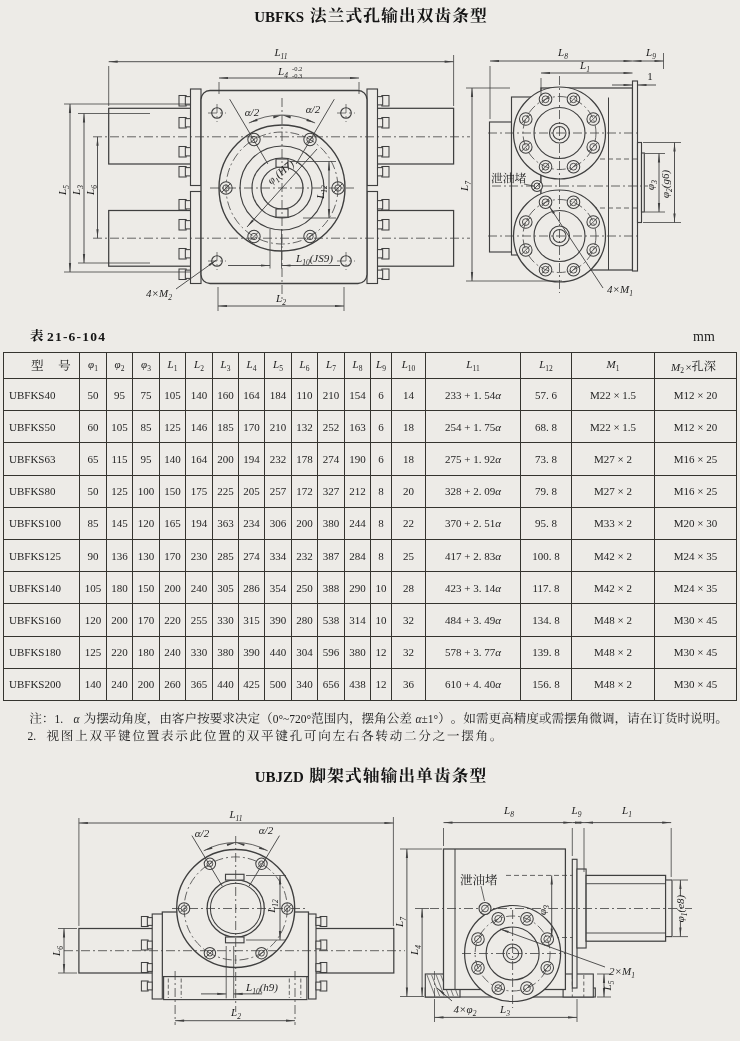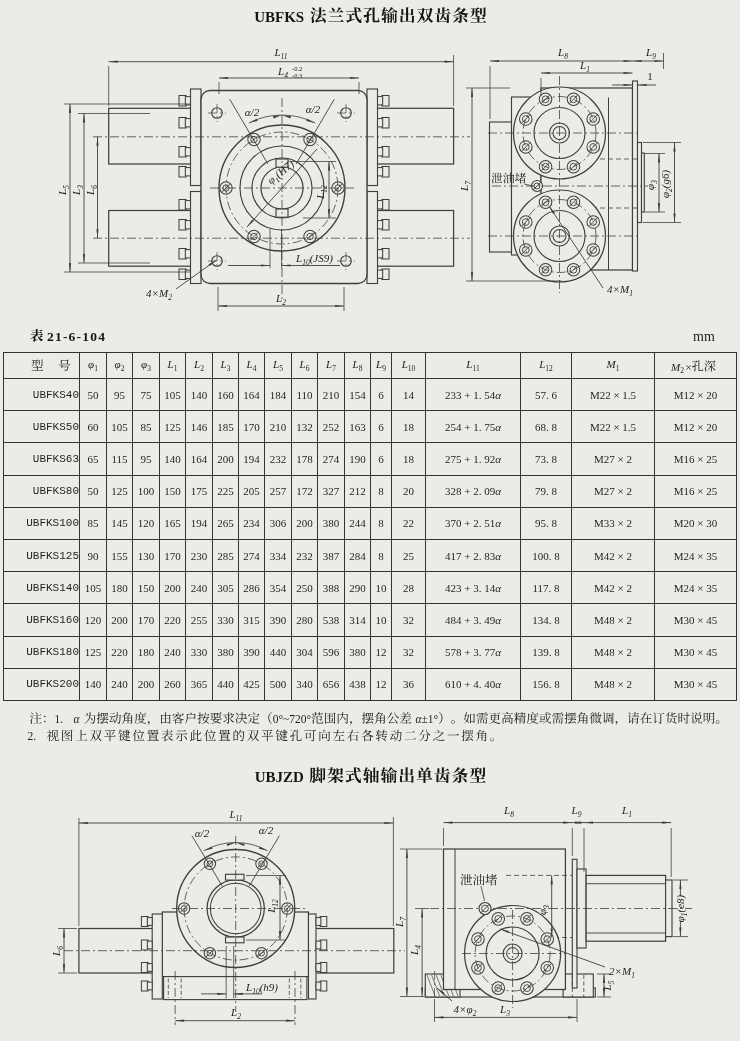--- a/index.html
+++ b/index.html
@@ -5,21 +5,21 @@
 html,body { margin:0; padding:0; }
 body { width:740px; height:1041px; background:#edebe7; position:relative;
   font-family:"Liberation Serif",serif; color:#1f1f1f; overflow:hidden; }
 #art { position:absolute; left:0; top:0; }
 #mm { position:absolute; left:693px; top:329px; font-size:14px; }
 table { position:absolute; left:3px; top:352px; border-collapse:collapse; table-layout:fixed;
   font-size:11px; }
 td { border:1px solid #35342f; text-align:center; padding:0; height:31.2px;
   white-space:nowrap; overflow:hidden; }
 td.h { height:25px; }
-td.n { text-align:right; padding-left:5px;font-family:Liberation Mono, monospace; }
+td.n { text-align:left; padding-left:5px; }
 table { border:1.8px solid #26251f; }
 sub { font-size:7.5px; }
 </style>
 </head>
 <body>
 <svg id="art" width="740" height="1041" viewBox="0 0 740 1041">
 <defs>
 <path id="gr31034" d="M155 744 163 715H827C841 715 851 720 854 731C819 762 762 806 762 806L712 744ZM679 364 666 356C747 275 855 142 883 44C966 -15 1007 177 679 364ZM251 374C214 271 130 129 35 37L46 26C163 103 259 225 311 318C335 315 343 320 349 331ZM44 506 53 477H468V26C468 11 462 6 442 6C420 6 301 14 301 14V-1C354 -7 382 -16 399 -27C414 -38 421 -57 423 -78C520 -68 534 -29 534 24V477H931C945 477 955 482 958 493C922 525 864 570 864 570L812 506Z"></path>
 <path id="gr25353" d="M593 840 581 833C615 798 648 737 650 687C711 634 776 767 593 840ZM869 474 823 414H601C622 464 641 511 653 546C679 543 689 552 693 562L599 595C587 552 562 484 534 414H366L374 384H522C491 310 458 238 433 193C508 162 578 130 640 98C569 26 468 -25 324 -63L330 -80C499 -50 613 -2 691 70C771 25 835 -20 879 -63C944 -107 1020 -16 731 112C790 183 824 272 846 384H931C944 384 953 389 956 400C923 432 869 474 869 474ZM307 669 268 615H253V801C277 804 287 813 290 827L191 838V615H40L48 585H191V382C120 354 62 331 31 321L68 240C77 245 85 255 87 268L191 328V26C191 12 186 7 170 7C153 7 69 14 69 14V-2C106 -8 128 -15 140 -27C152 -39 157 -56 160 -76C243 -68 253 -35 253 19V365L383 446L377 460L253 408V585H354C368 585 377 590 380 601C352 631 307 669 307 669ZM500 195C528 248 559 318 588 384H773C755 283 725 202 673 136C624 155 567 175 500 195ZM438 710 423 709C424 654 400 608 382 593C327 550 374 496 421 530C449 550 460 587 456 633H857C847 597 834 551 824 523L837 517C868 544 912 590 936 622C955 623 967 625 974 632L896 706L853 663H451C448 678 444 694 438 710Z"></path>
 <path id="gr36135" d="M518 94 513 77C672 35 793 -20 864 -69C944 -120 1052 31 518 94ZM575 273 472 300C462 118 431 20 60 -58L67 -78C484 -14 514 92 536 254C559 253 570 261 575 273ZM274 87V357H736V86H746C768 86 800 100 801 106V348C819 351 834 358 840 365L762 425L727 386H279L209 419V66H219C246 66 274 81 274 87ZM406 804 309 844C259 745 152 621 39 545L49 532C113 561 174 601 228 645V421H239C265 421 290 435 292 441V669C308 671 319 677 323 686L289 699C320 730 348 762 368 791C392 788 400 793 406 804ZM625 827 532 838V634C467 602 400 572 338 550L345 534C407 550 470 570 532 593V516C532 466 549 451 632 451H751C919 450 952 459 952 489C952 502 945 508 922 515L919 610H907C897 568 886 530 879 518C874 510 869 508 857 507C842 506 802 506 753 506H641C600 506 595 510 595 527V617C692 656 780 698 845 736C871 729 887 732 894 742L801 799C753 759 679 712 595 667V803C614 806 624 815 625 827Z"></path>
@@ -819,37 +819,37 @@
         <td>M27 × 2</td>
         <td>M16 × 25</td>
       </tr>
 <tr>
         <td class="n">UBFKS100</td>
         <td>85</td>
         <td>145</td>
         <td>120</td>
         <td>165</td>
         <td>194</td>
-        <td>265</td>
+        <td>363</td>
         <td>234</td>
         <td>306</td>
         <td>200</td>
         <td>380</td>
         <td>244</td>
         <td>8</td>
         <td>22</td>
         <td>370 + 2. 51<i>α</i></td>
         <td>95. 8</td>
         <td>M33 × 2</td>
         <td>M20 × 30</td>
       </tr>
 <tr>
         <td class="n">UBFKS125</td>
         <td>90</td>
-        <td>155</td>
+        <td>136</td>
         <td>130</td>
         <td>170</td>
         <td>230</td>
         <td>285</td>
         <td>274</td>
         <td>334</td>
         <td>232</td>
         <td>387</td>
         <td>284</td>
         <td>8</td>

